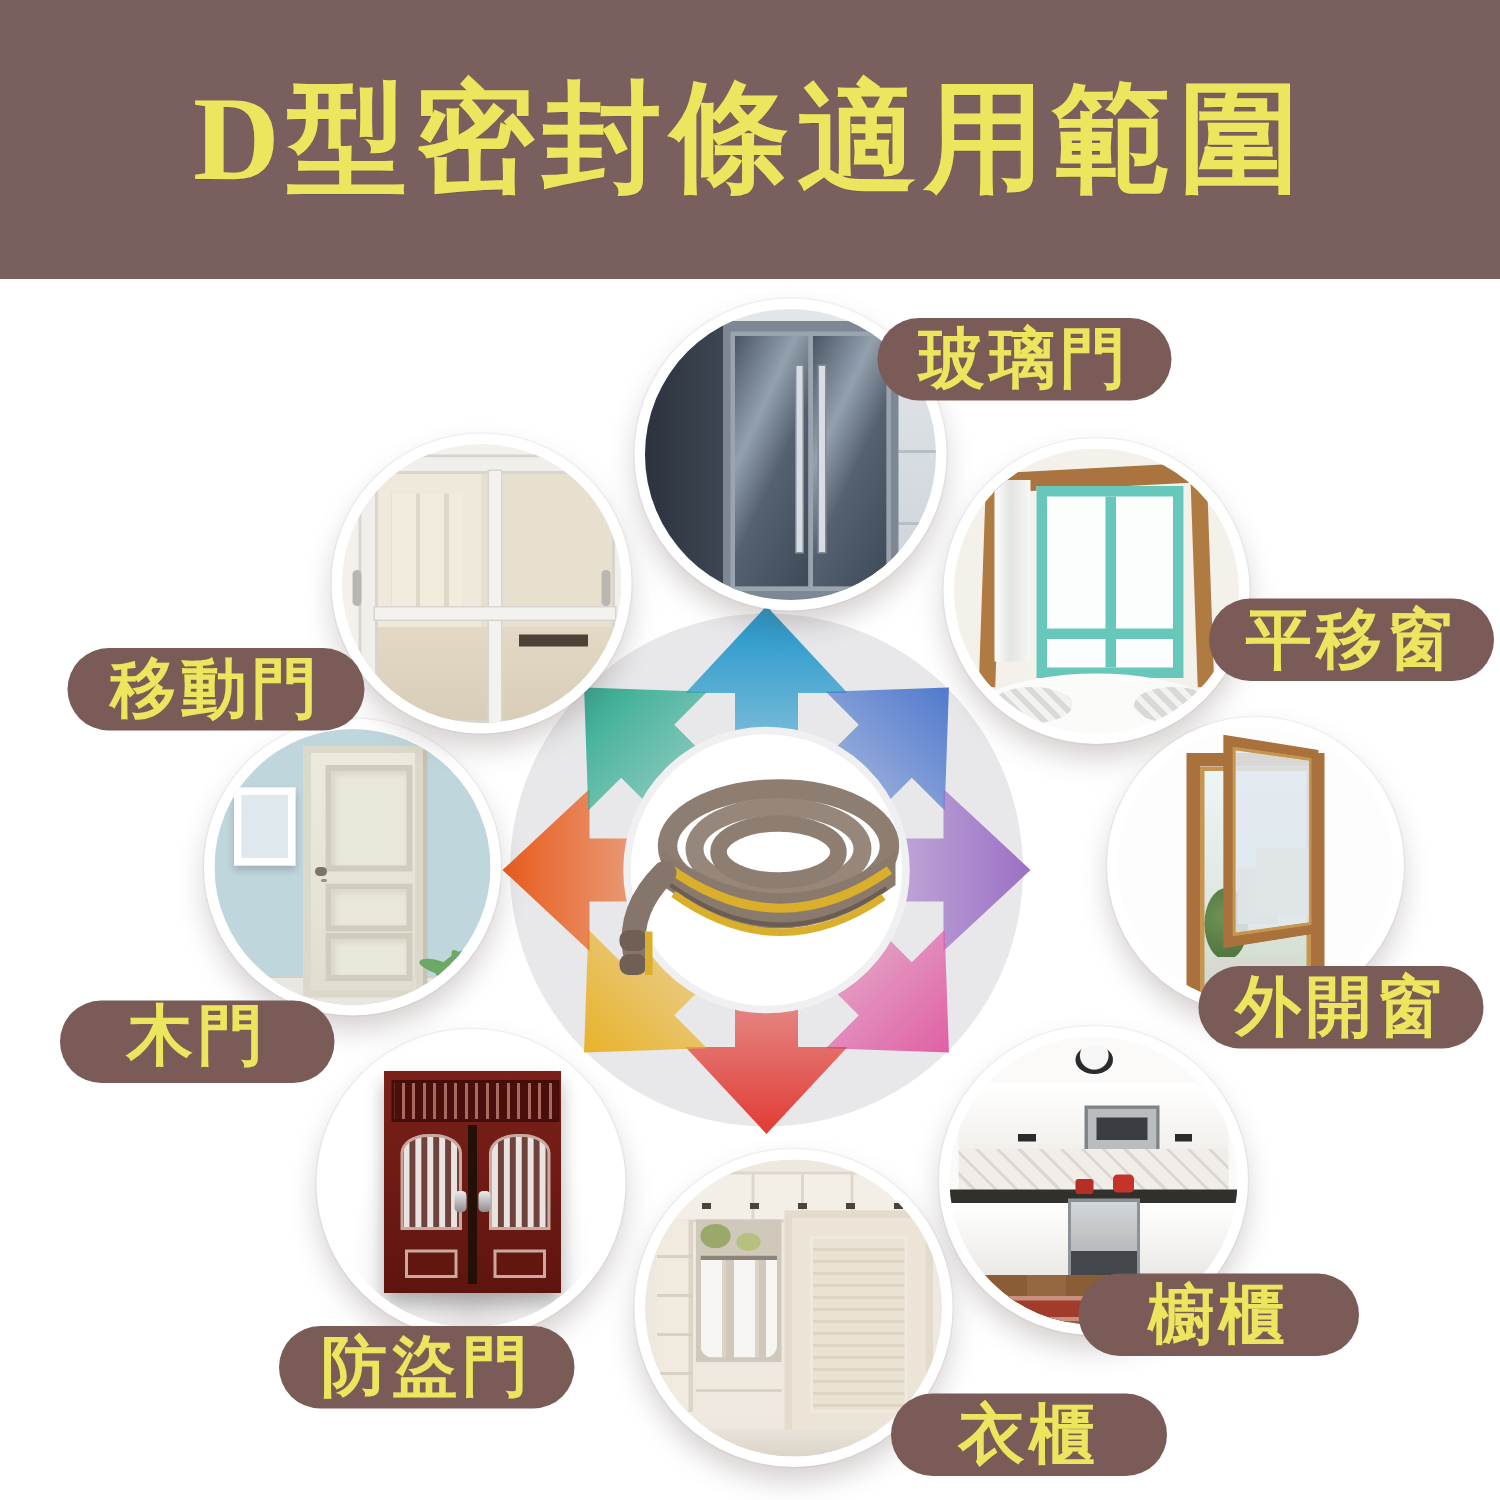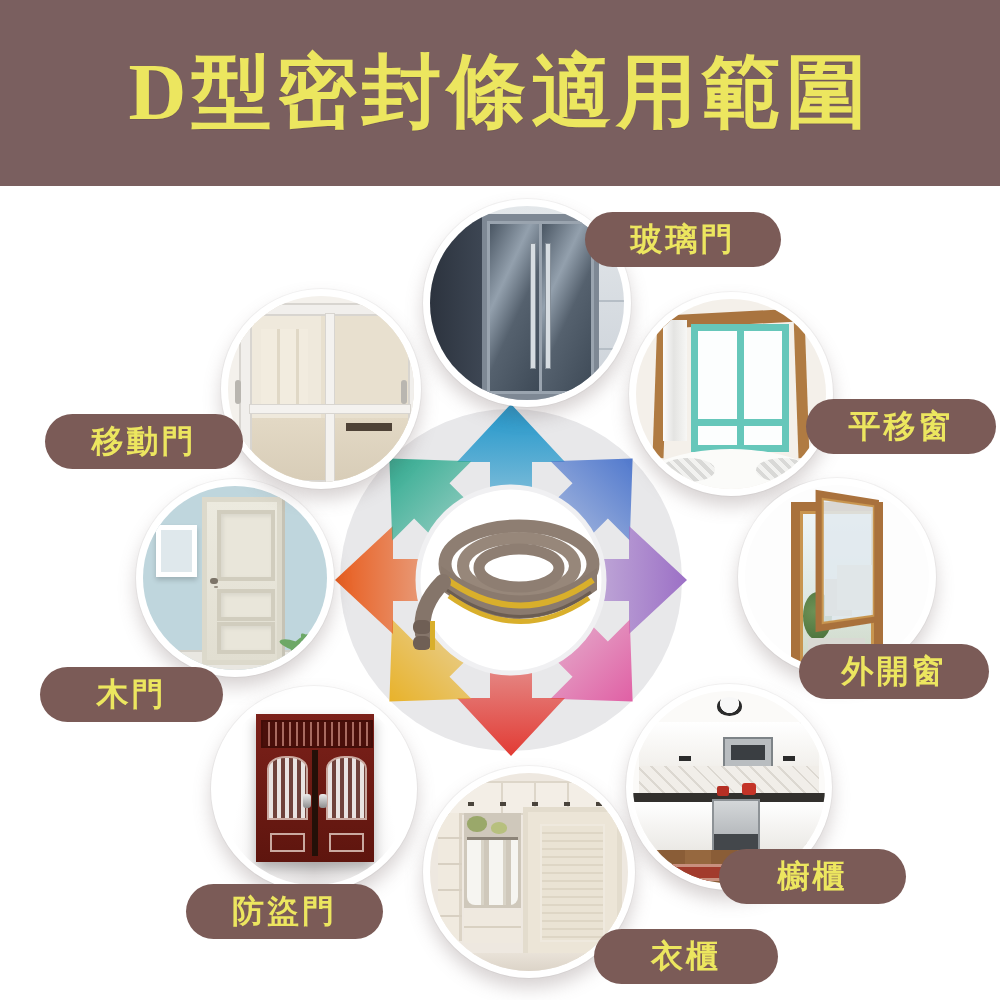--- a/index.html
+++ b/index.html
@@ -38,31 +38,31 @@
   #c-slidewin {left:629px;top:292px;width:190px;height:190px;}
   #c-outwin   {left:738px;top:478px;width:184px;height:184px;}
   #c-kitchen  {left:626px;top:684px;width:192px;height:192px;}
   #c-wardrobe {left:423px;top:766px;width:198px;height:198px;}
   #c-secdoor  {left:211px;top:686px;width:192px;height:192px;}
   #c-wooddoor {left:136px;top:479px;width:184px;height:184px;}
   #c-slidedoor{left:221px;top:289px;width:186px;height:186px;}
   
   .pill{
     position:absolute;background:var(--pill-bg);color:var(--accent);
-    font-weight:bold;font-size:32px;line-height:55px;height:55px;
+    font-weight:bold;font-size:44px;line-height:55px;height:55px;
     border-radius:40px;text-align:center;letter-spacing:3px;z-index:5;white-space:nowrap;
   }
   #l-glassdoor{left:585px;top:212px;width:196px;}
   #l-slidewin {left:806px;top:399px;width:190px;}
   #l-outwin   {left:799px;top:644px;width:190px;}
   #l-kitchen  {left:719px;top:849px;width:187px;}
   #l-wardrobe {left:594px;top:929px;width:184px;}
   #l-secdoor  {left:186px;top:884px;width:197px;}
-  #l-wooddoor {left:40px; top:667px;width:183px;}
-  #l-slidedoor{left:45px; top:414px;width:198px;text-align:center;}
+  #l-wooddoor {left:40px; top:667px;width:183px;font-family:Liberation Mono, monospace;}
+  #l-slidedoor{left:45px; top:432px;width:198px;text-align:center;}
 
   
   .sc-glass{background:linear-gradient(180deg,#e3e7ea,#ccd2d9);}
   .gd-lines{inset:0;background:repeating-linear-gradient(180deg,transparent 0 46px,#b6bec6 46px 48px);}
   .gd-dark{left:0;top:0;width:27%;height:100%;background:linear-gradient(90deg,#2c333e,#3d4653);}
   .gd-door{left:27%;top:4%;width:60%;height:96%;background:#7e8894;}
   .gd-pane{top:4%;bottom:3%;width:42%;border:3px solid #9aa4af;
     background:linear-gradient(115deg,#4a5663 0%,#93a0ad 32%,#55616e 55%,#3e4a57 100%);}
   .gd-pane.pl{left:4%;} .gd-pane.pr{right:4%;}
   .gd-pane::after{content:"";position:absolute;top:12%;height:74%;width:4px;

